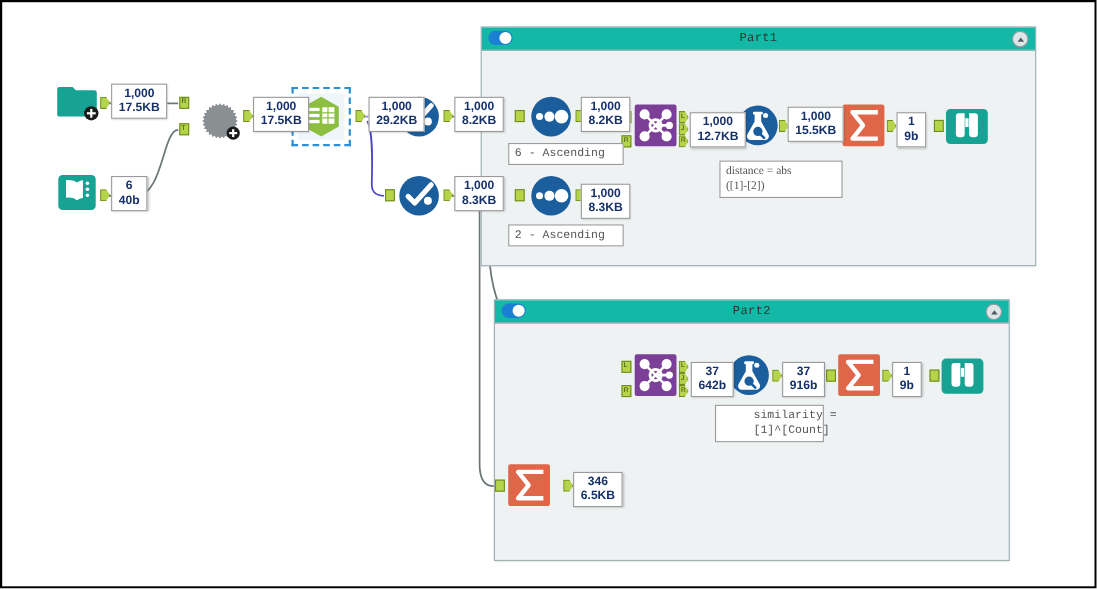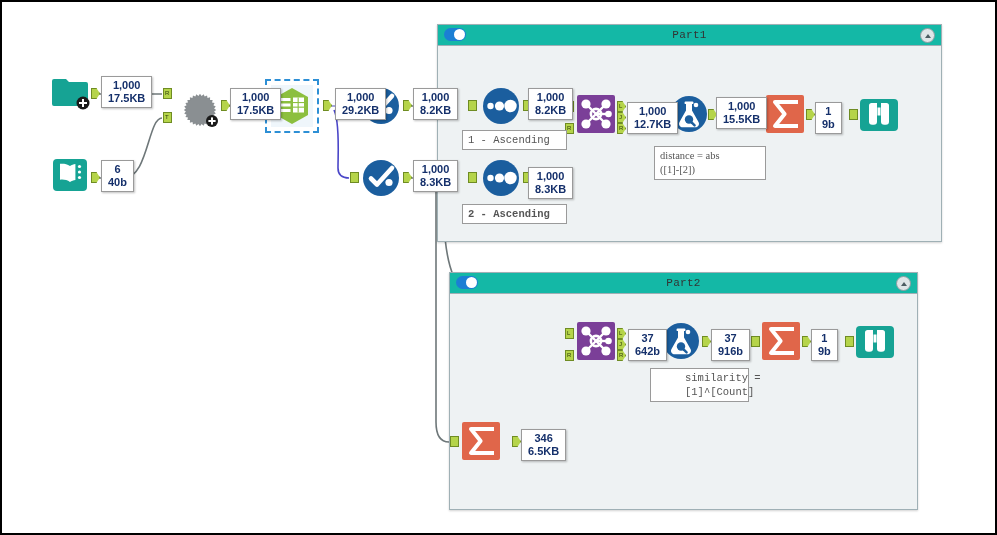--- a/index.html
+++ b/index.html
@@ -399,21 +399,21 @@
         <span>1</span>
         <span>9b</span>
       </div>
       <div class="rc" style="left: 519px; top: 427px;">
         <span>346</span>
         <span>6.5KB</span>
       </div>
     </div>
 
   <div id="annos">
-      <div class="anno" style="left: 460px; top: 128px; width: 105px;">1 - Ascending</div>
-      <div class="anno" style="left: 460px; top: 202px; width: 105px; font-weight: bold;">2 - Ascending</div>
+      <div class="anno" style="left: 460px; top: 128px; width: 105px;">6 - Ascending</div>
+      <div class="anno" style="left: 460px; top: 202px; width: 105px;">2 - Ascending</div>
       <div class="anno" style="left: 652px; top: 144px; width: 112px; font-family: Liberation Serif, serif;">distance = abs
 ([1]-[2])</div>
       <div class="anno" style="left: 648px; top: 366px; width: 99px; padding-left: 34px;">similarity =
 [1]^[Count]</div>
     </div>
 
 </div>
 
 </body></html>

